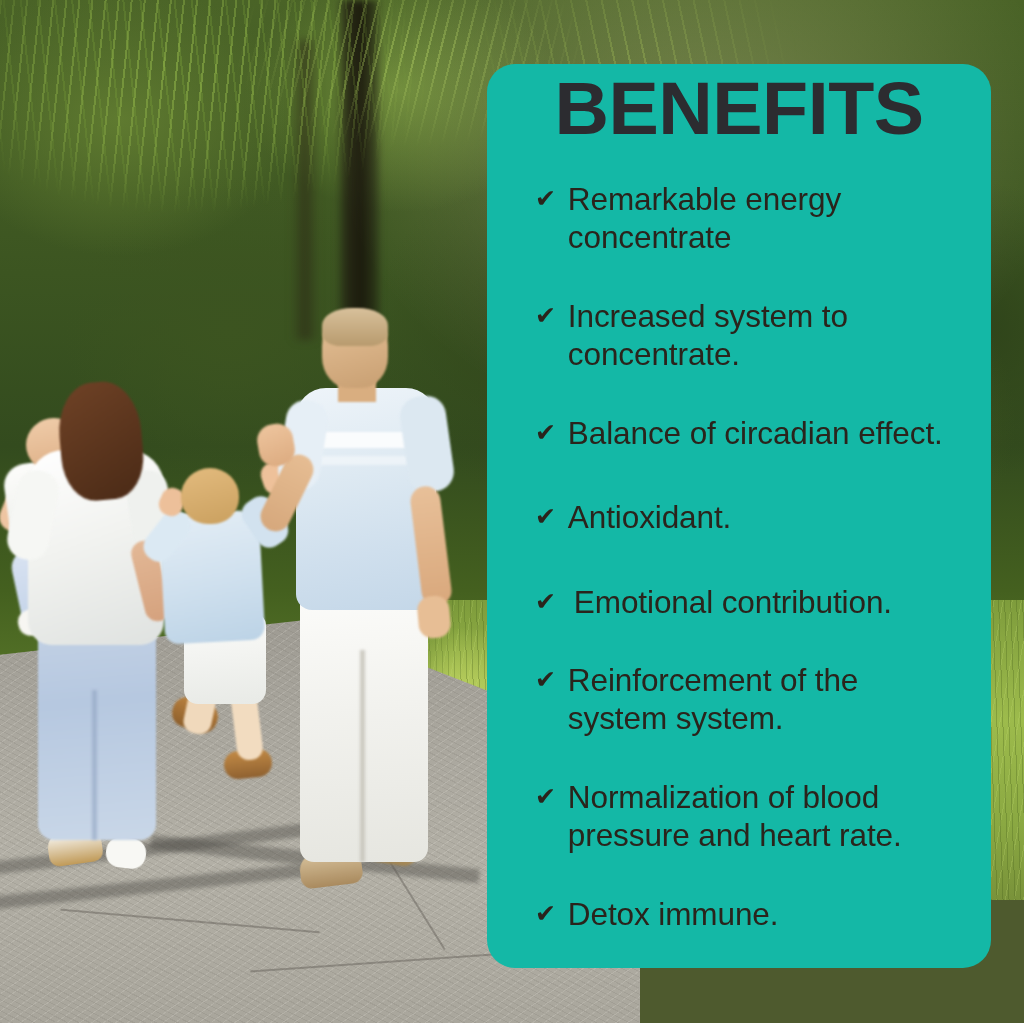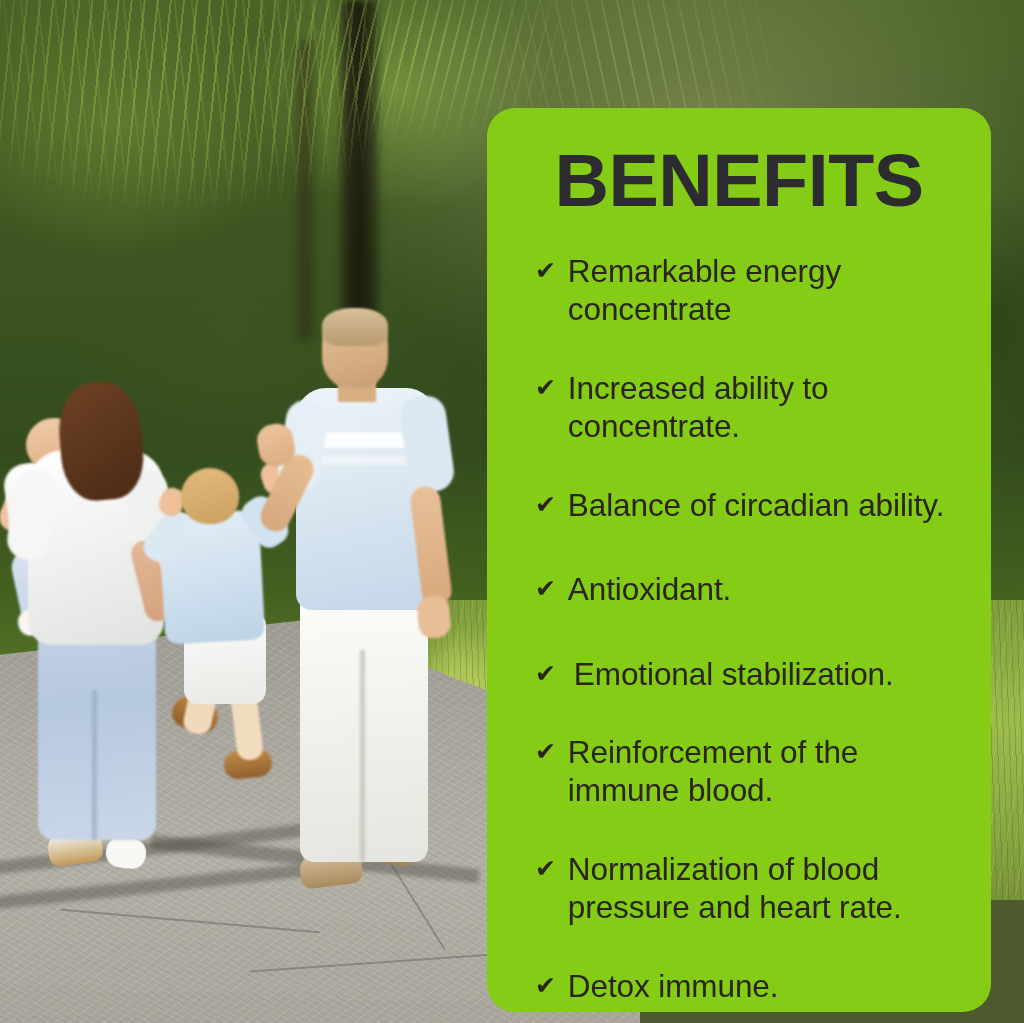--- a/index.html
+++ b/index.html
@@ -191,24 +191,23 @@
     position:absolute; inset:0;
     background:radial-gradient(ellipse 520px 420px at 700px 140px, rgba(255,238,190,.26) 0%, rgba(255,238,190,0) 70%);
     pointer-events:none;
   }
 
   
   .card {
     position:absolute;
     left:487px; top:64px;
     width:504px; height:904px;
-    background:#84cc16;
+    background:#14b8a6;
     border-radius:28px;
-    padding:36px 30px 0 30px;
-    margin-top:44px;
+    padding:8px 30px 0 30px;
   }
 
   .card-title {
     font-family:"Liberation Sans", sans-serif;
     font-weight:bold;
     font-size:74px;
     line-height:1.0;
     letter-spacing:-0.5px;
     color:#2c2c30;
     text-align:center;
@@ -325,41 +324,41 @@
 
     <ul class="benefit-list">
 
       <li class="benefit-item gap-lg">
         <span class="check">✔</span>
         <span class="benefit-text">Remarkable energy concentrate</span>
       </li>
 
       <li class="benefit-item gap-lg">
         <span class="check">✔</span>
-        <span class="benefit-text">Increased ability to concentrate.</span>
+        <span class="benefit-text">Increased system to concentrate.</span>
       </li>
 
       <li class="benefit-item gap-xl">
         <span class="check">✔</span>
-        <span class="benefit-text">Balance of circadian ability.</span>
+        <span class="benefit-text">Balance of circadian effect.</span>
       </li>
 
       <li class="benefit-item gap-xl">
         <span class="check">✔</span>
         <span class="benefit-text">Antioxidant.</span>
       </li>
 
       <li class="benefit-item gap-lg indent">
         <span class="check">✔</span>
-        <span class="benefit-text">Emotional stabilization.</span>
+        <span class="benefit-text">Emotional contribution.</span>
       </li>
 
       <li class="benefit-item gap-lg">
         <span class="check">✔</span>
-        <span class="benefit-text">Reinforcement of the immune blood.</span>
+        <span class="benefit-text">Reinforcement of the system system.</span>
       </li>
 
       <li class="benefit-item gap-lg">
         <span class="check">✔</span>
         <span class="benefit-text">Normalization of blood pressure and heart rate.</span>
       </li>
 
       <li class="benefit-item">
         <span class="check">✔</span>
         <span class="benefit-text">Detox immune.</span>

